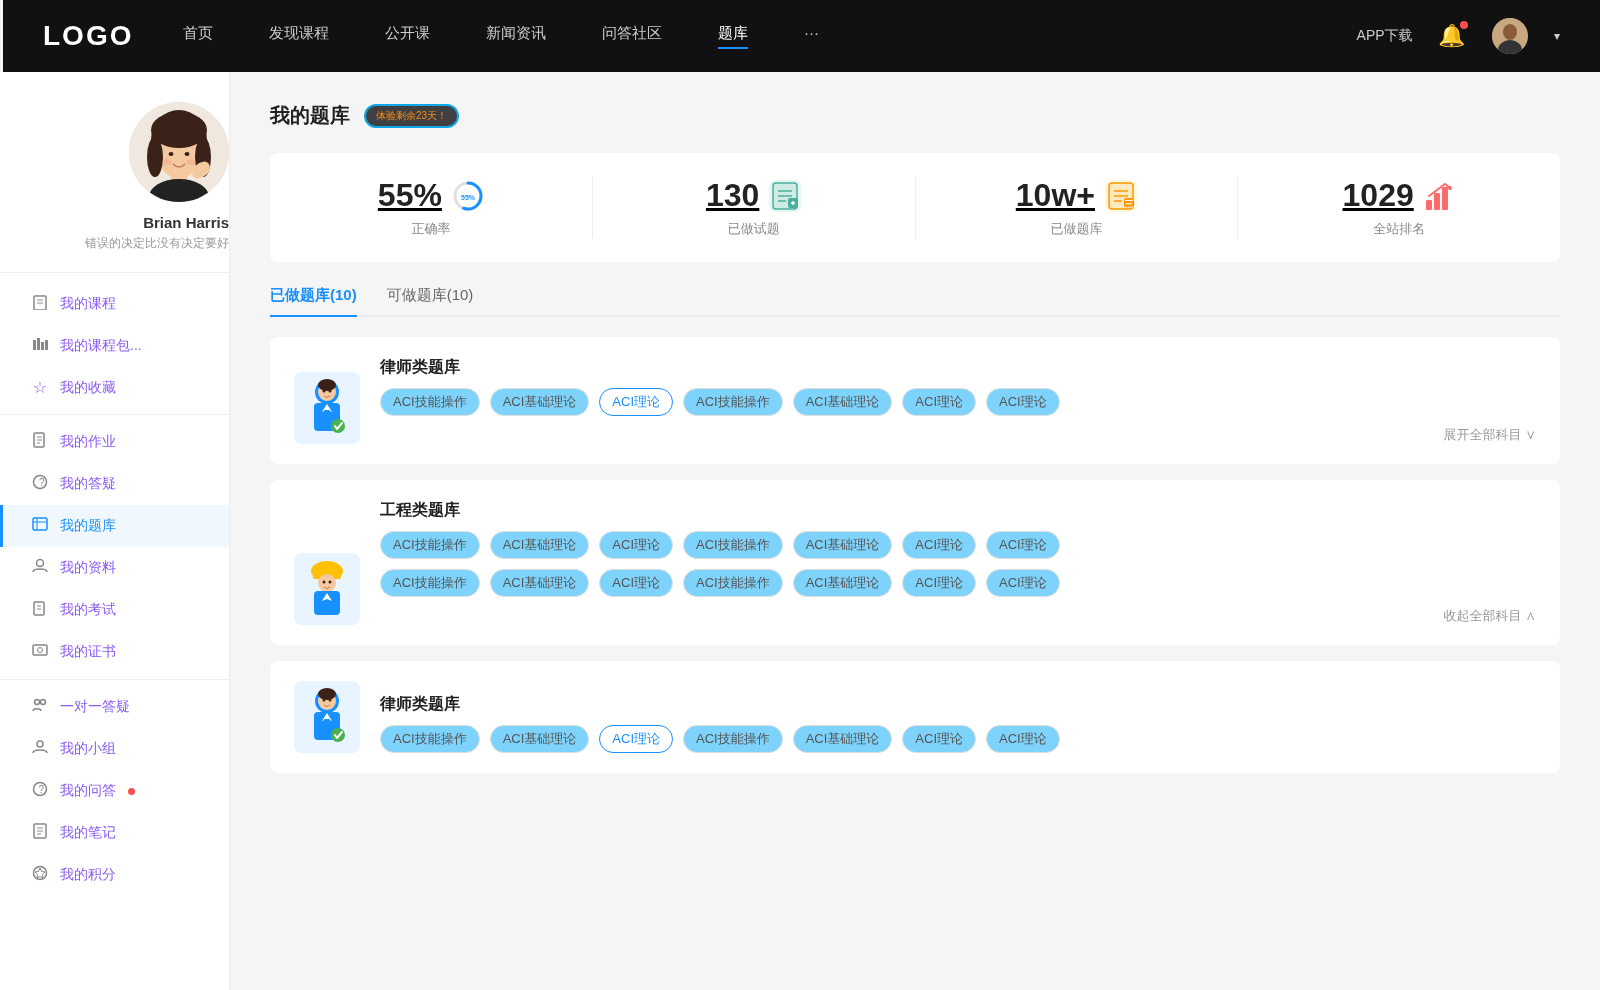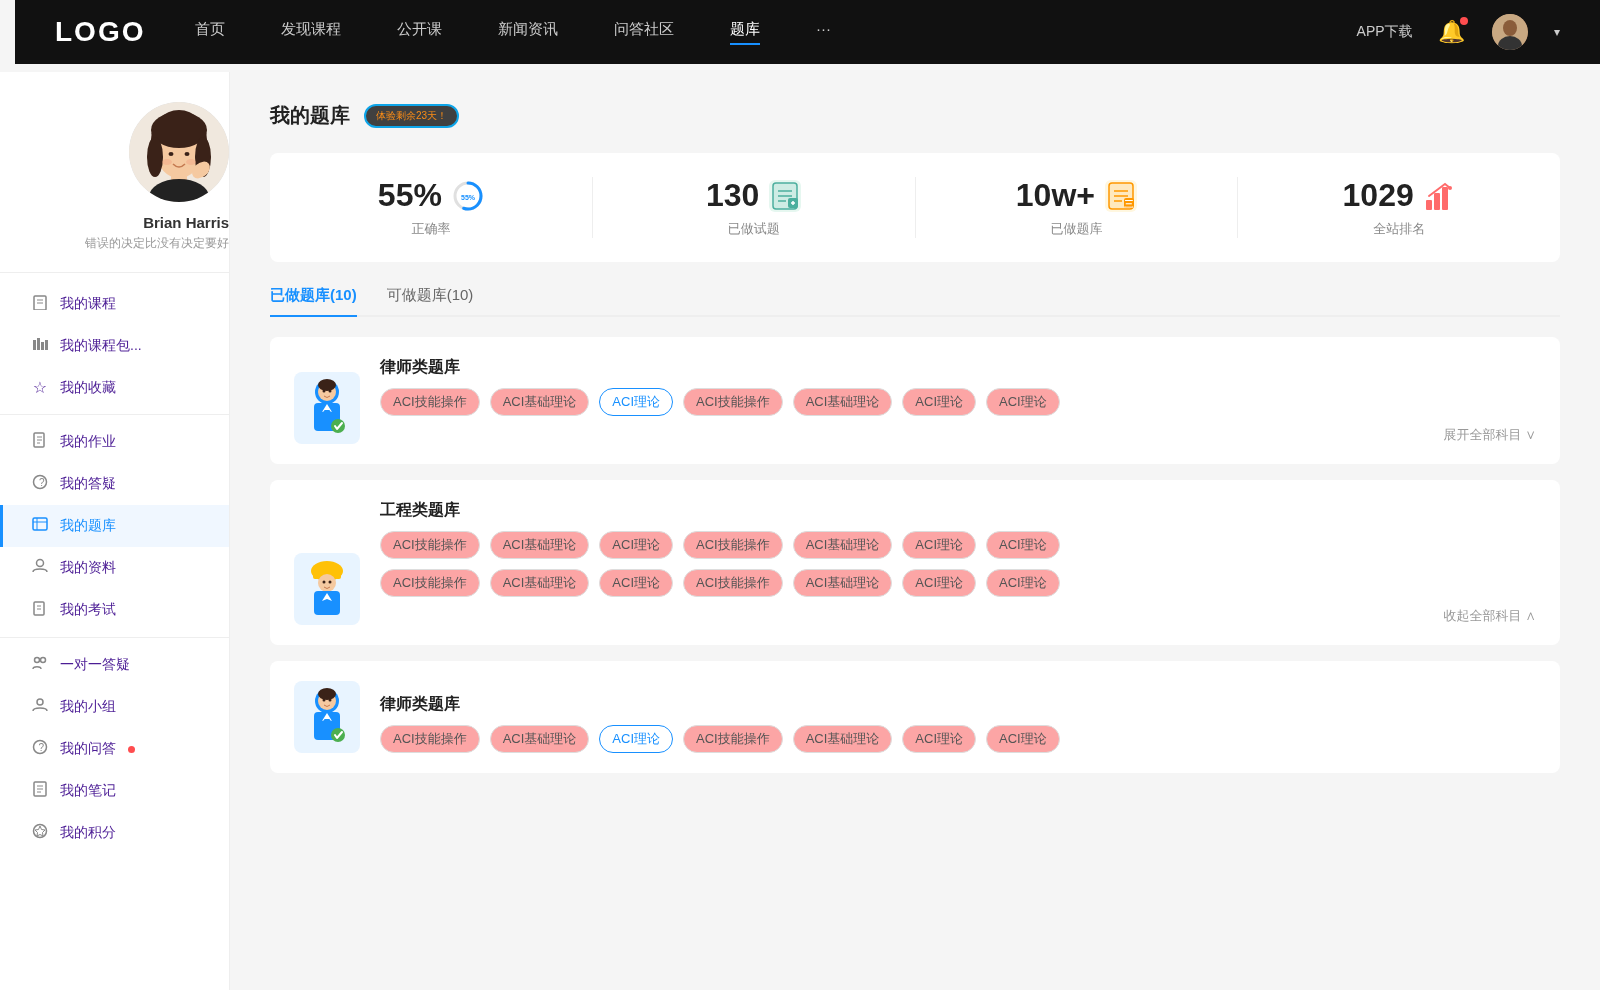--- a/index.html
+++ b/index.html
@@ -1,27 +1,27 @@
 <!DOCTYPE html>
 <html><head>
   <meta charset="utf-8">
   <style>
     * { box-sizing: border-box; margin: 0; padding: 0; }
     body { font-family: -apple-system, BlinkMacSystemFont, "PingFang SC", "Microsoft YaHei", sans-serif; background: #f5f5f5; min-height: 990px; }
 
     
     .navbar {
       background: #111;
-      height: 64px;
+      height: 72px;
       display: flex;
       align-items: center;
       padding: 0 40px;
       gap: 40px;
       position: fixed;
-      top: 0; left: 15px; right: 0;
+      top: 0; left: 3px; right: 0;
       z-index: 100;
     }
     .navbar-logo { color: #fff; font-size: 28px; font-weight: 700; letter-spacing: 2px; min-width: 100px; }
     .navbar-nav { display: flex; gap: 56px; flex: 1; }
     .navbar-nav a { color: #ccc; font-size: 15px; text-decoration: none; cursor: pointer; }
     .navbar-nav a.active { color: #fff; border-bottom: 2px solid #1890ff; padding-bottom: 4px; }
     .navbar-right { display: flex; align-items: center; gap: 26px; margin-left: auto; }
     .navbar-app-download { color: #ccc; font-size: 14px; cursor: pointer; }
     .navbar-bell { position: relative; cursor: pointer; }
     .navbar-bell-icon { font-size: 22px; color: #ccc; }
@@ -49,21 +49,21 @@
     .sidebar-avatar { width: 100px; height: 100px; border-radius: 50%; overflow: hidden; background: #ddd; margin-bottom: 12px; }
     .sidebar-name { font-size: 15px; font-weight: 600; color: #333; margin-bottom: 4px; }
     .sidebar-motto { font-size: 12px; color: #999; }
     .sidebar-nav { padding: 10px 0; }
     .sidebar-nav-item {
       display: flex;
       align-items: center;
       gap: 10px;
       padding: 11px 30px;
       font-size: 14px;
-      color: #4c1d95;
+      color: #8b5cf6;
       cursor: pointer;
       position: relative;
     }
     .sidebar-nav-item.active { color: #1890ff; background: #f0f7ff; }
     .sidebar-nav-item.active::before {
       content: '';
       position: absolute;
       left: 0;
       top: 0;
       bottom: 0;
@@ -104,21 +104,21 @@
       margin-bottom: 24px;
     }
     .stat-item {
       flex: 1;
       display: flex;
       flex-direction: column;
       align-items: center;
       border-right: 1px solid #eee;
     }
     .stat-item:last-child { border-right: none; }
-    .stat-row { display: flex; align-items: center; gap: 10px; margin-bottom: 6px; }
+    .stat-row { display: flex; align-items: center; gap: 10px; margin-bottom: 6px; text-decoration: underline; }
     .stat-value { font-size: 32px; font-weight: 700; color: #222; }
     .stat-icon { width: 32px; height: 32px; display: flex; align-items: center; justify-content: center; border-radius: 6px; }
     .stat-icon.blue { background: none; }
     .stat-icon.teal { background: #e6f7f0; }
     .stat-icon.orange { background: #fff7e0; }
     .stat-icon.pink-red { background: none; }
     .stat-label { font-size: 13px; color: #888; }
 
     
     .tabs-row { display: flex; gap: 30px; margin-bottom: 20px; border-bottom: 2px solid #eee; }
@@ -163,21 +163,21 @@
     }
     .bank-card-title { font-size: 16px; font-weight: 600; color: #222; margin-bottom: 10px; }
     .tags-row { display: flex; flex-wrap: wrap; gap: 10px; }
     .tag {
       font-size: 13px;
       color: #555;
       padding: 4px 12px;
       border: 1px solid #ddd;
       border-radius: 16px;
       cursor: pointer;
-      background: #fca5a5;
+      background: #7dd3fc;
     }
     .tag.active-tag {
       border-color: #1890ff;
       color: #1890ff;
       background: #fff;
     }
     .expand-btn {
       text-align: right;
       font-size: 13px;
       color: #999;
@@ -332,20 +332,29 @@
       <div class="sidebar-nav-item">
         <span class="nav-icon">
           <svg width="16" height="16" viewBox="0 0 16 16">
               <rect x="2" y="2" width="10" height="13" rx="1" fill="none" stroke="#888" stroke-width="1.5"></rect>
               <line x1="5" y1="6" x2="9" y2="6" stroke="#888" stroke-width="1"></line>
               <line x1="5" y1="9" x2="9" y2="9" stroke="#888" stroke-width="1"></line>
             </svg>
         </span>
         <span>我的考试</span>
       </div>
+      <div class="sidebar-nav-item">
+        <span class="nav-icon">
+          <svg width="16" height="16" viewBox="0 0 16 16">
+              <rect x="1" y="3" width="14" height="10" rx="1" fill="none" stroke="#888" stroke-width="1.5"></rect>
+              <circle cx="8" cy="8" r="2.5" fill="none" stroke="#888" stroke-width="1"></circle>
+            </svg>
+        </span>
+        <span>我的证书</span>
+      </div>
 
       <div class="sidebar-divider"></div>
 
       <div class="sidebar-nav-item">
         <span class="nav-icon">
           <svg width="16" height="16" viewBox="0 0 16 16">
               <circle cx="5" cy="5" r="2.5" fill="none" stroke="#888" stroke-width="1.5"></circle>
               <circle cx="11" cy="5" r="2.5" fill="none" stroke="#888" stroke-width="1.5"></circle>
               <path d="M1 14c0-3 8-3 8 0" fill="none" stroke="#888" stroke-width="1.5"></path>
             </svg>

